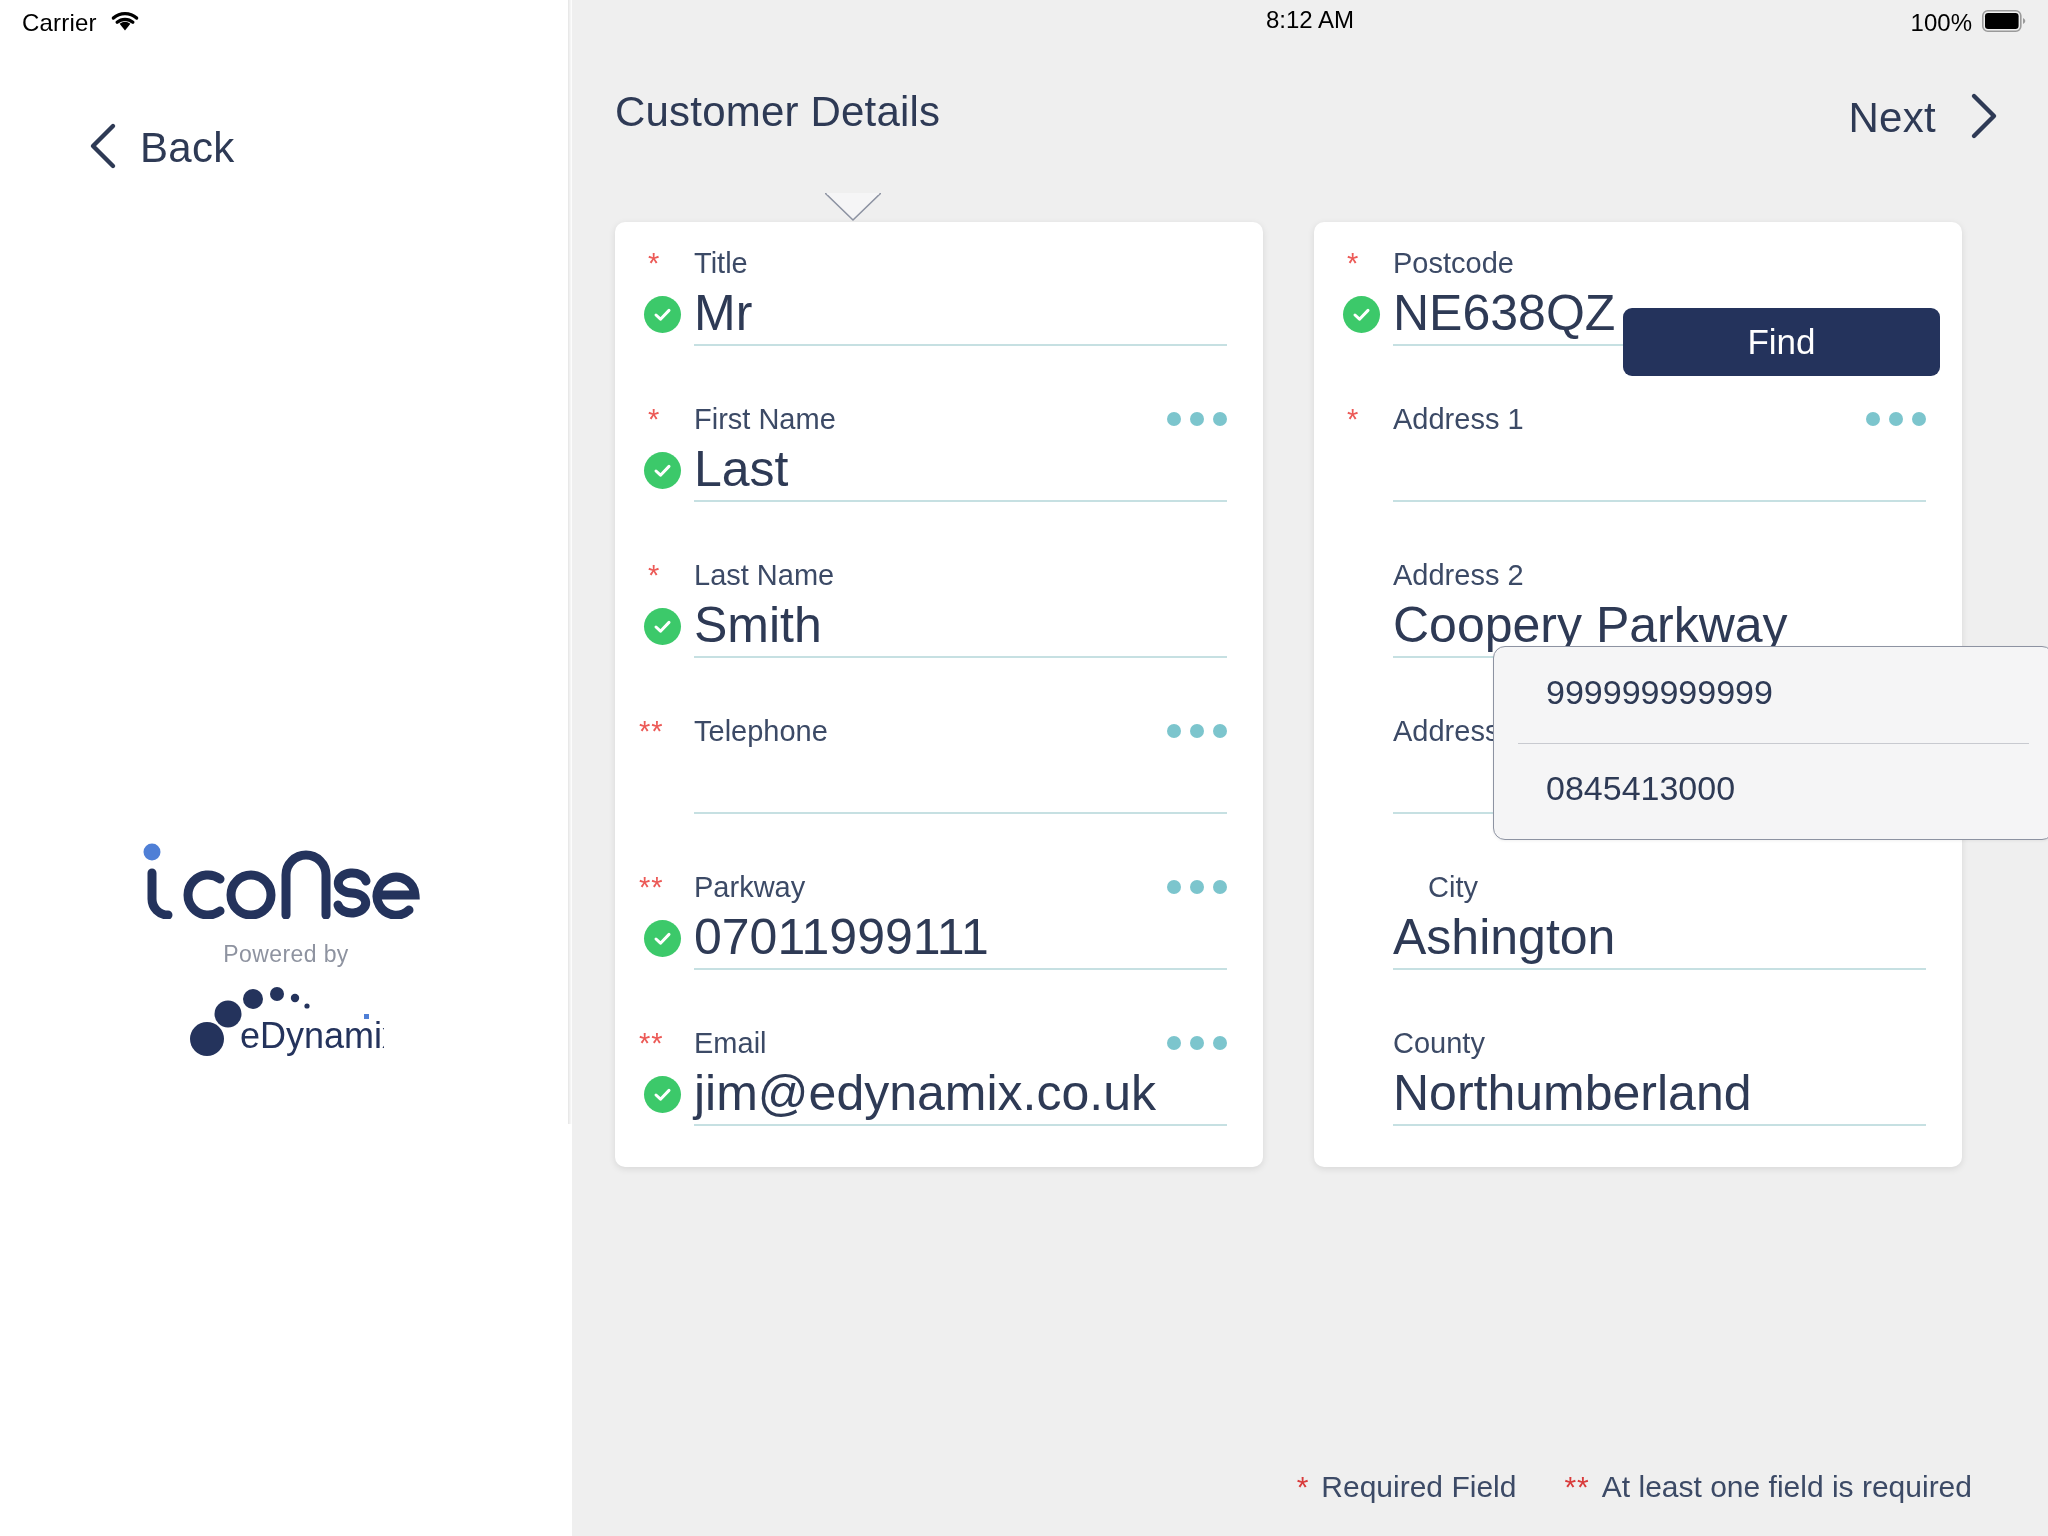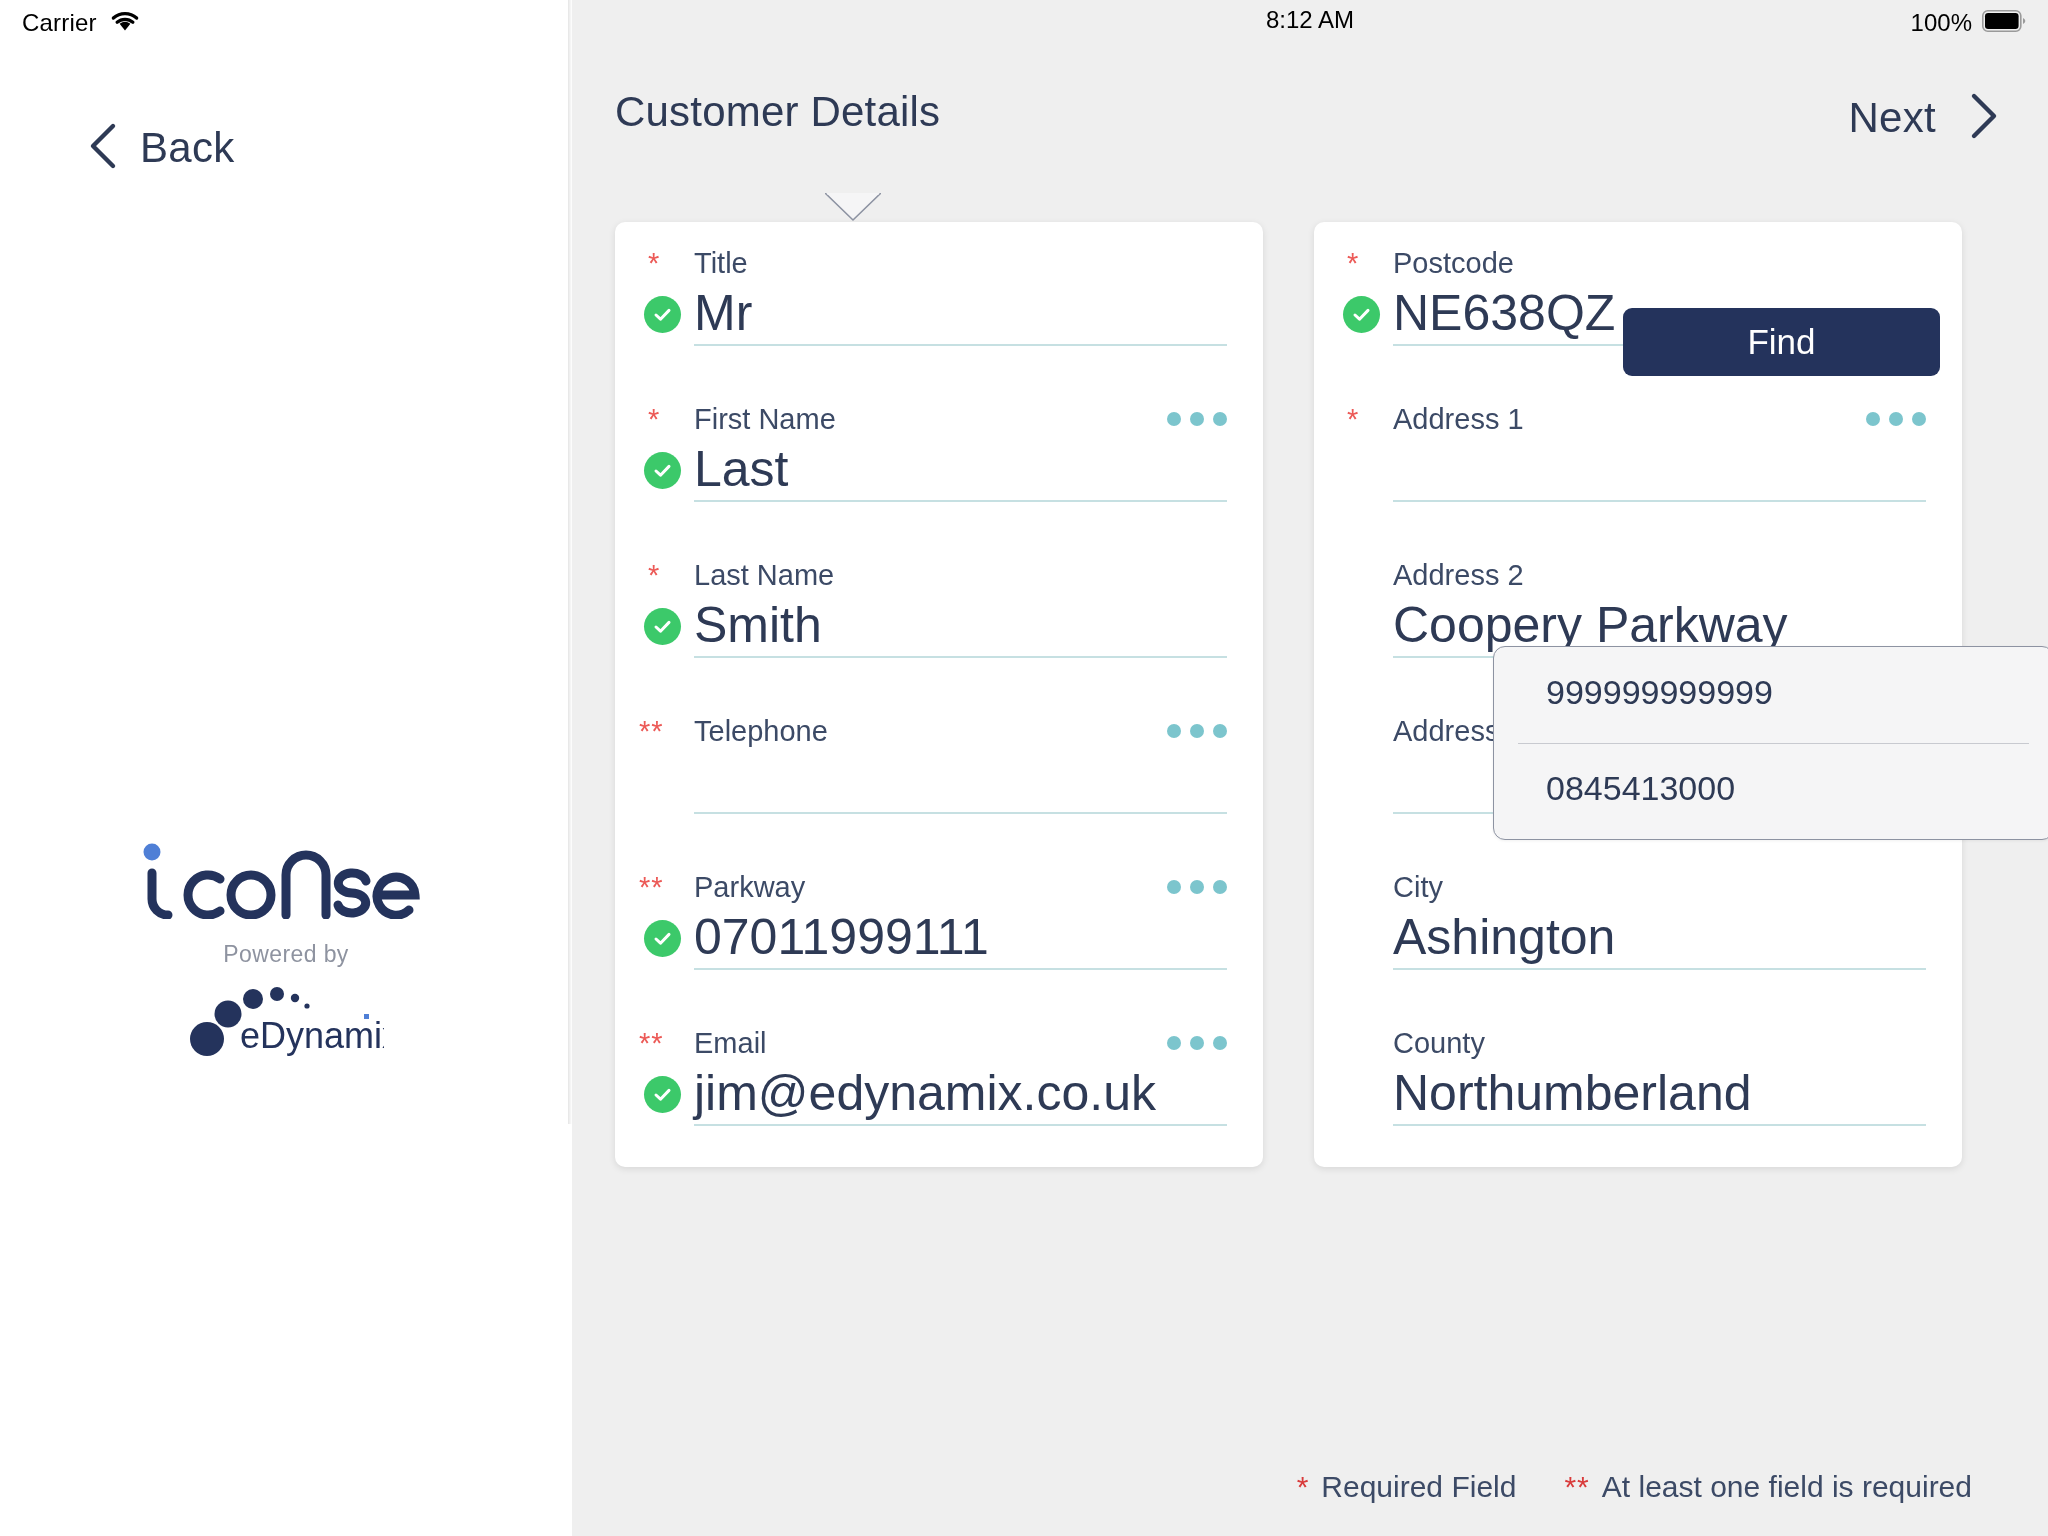--- a/index.html
+++ b/index.html
@@ -436,21 +436,21 @@
         <div class="field" style="top:490px;">
           <div class="field-header">
             <span class="field-label noreq">Address 3</span>
           </div>
           <div class="field-value-row" style="top:38px;">
             <span class="field-value"></span>
             <span class="underline"></span>
           </div>
         </div>
 
-        <div class="field" style="top:646px;">
+        <div class="field" style="top:646px;padding-left:35px;">
           <div class="field-header">
             <span class="field-label noreq">City</span>
           </div>
           <div class="field-value-row" style="top:38px;">
             <span class="field-value">Ashington</span>
             <span class="underline"></span>
           </div>
         </div>
 
         <div class="field" style="top:802px;">

